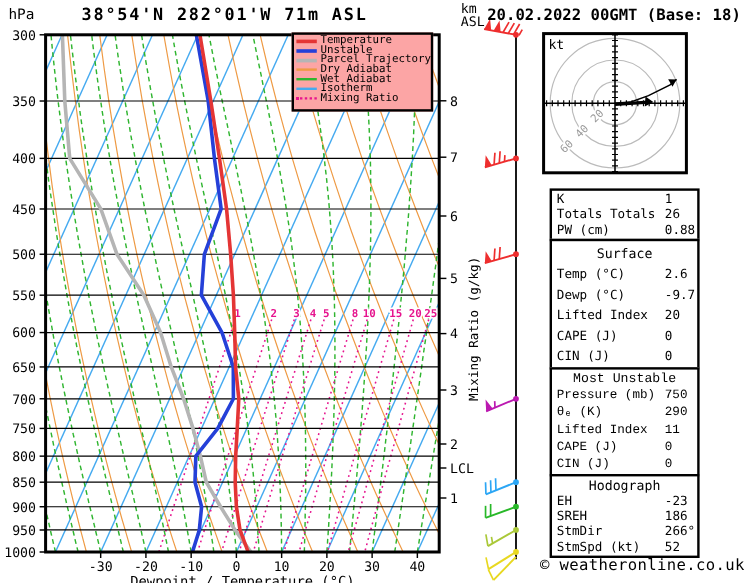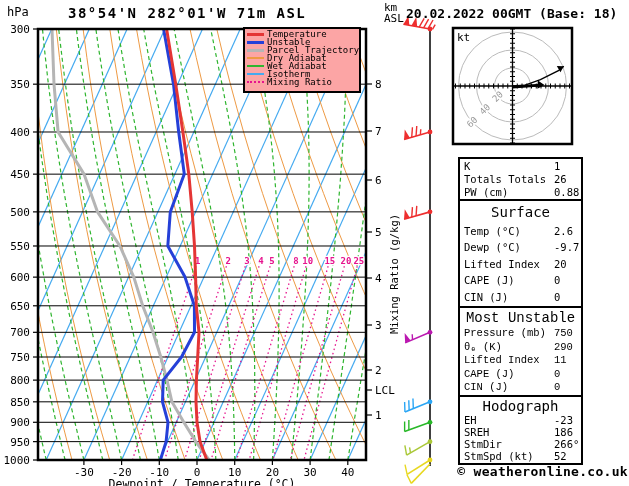--- a/index.html
+++ b/index.html
@@ -14,25 +14,25 @@
   #datetime-title{left:406px;top:6px;font-size:13px;font-weight:bold;white-space:nowrap;}
   #legend{left:243px;top:27px;width:118px;height:66px;border:2px solid #000;background:#fca5a5;
           box-sizing:border-box;display:flex;flex-direction:column;justify-content:flex-start;
           padding:1px 2px;z-index:5;}
   .legend-row{display:flex;align-items:center;height:8px;}
   .legend-sample{width:17px;margin-right:3px;flex:none;}
   .legend-label{font-size:9px;white-space:nowrap;letter-spacing:0px;}
   #info-panel .sect{position:absolute;left:458px;width:125px;border:2px solid #000;background:#fff;
           box-sizing:border-box;display:flex;flex-direction:column;justify-content:space-around;
           padding:1px 0 1px 4px;}
-  .sect-title{text-align:center;font-size:14px;padding-right:4px;}
+  .sect-title{text-align:center;font-size:11px;padding-right:4px;}
   .row{position:relative;font-size:10.5px;white-space:nowrap;}
   .row .val{position:absolute;left:90px;}
-  #footer-credit{left:450px;top:464px;width:178px;font-size:13px;font-weight:bold;
-          letter-spacing:0.3px;text-align:right;white-space:nowrap;}
+  #footer-credit{left:450px;top:464px;width:178px;font-size:13px;font-weight:normal;
+          letter-spacing:0.3px;white-space:nowrap;}
 </style>
 </head>
 <body>
 
 <div id="page">
   <svg id="chart-svg" width="629" height="486" viewBox="0 0 629 486">
       <defs>
         <clipPath id="plotclip">
           <rect x="38" y="29" width="328" height="431"></rect>
         </clipPath>

